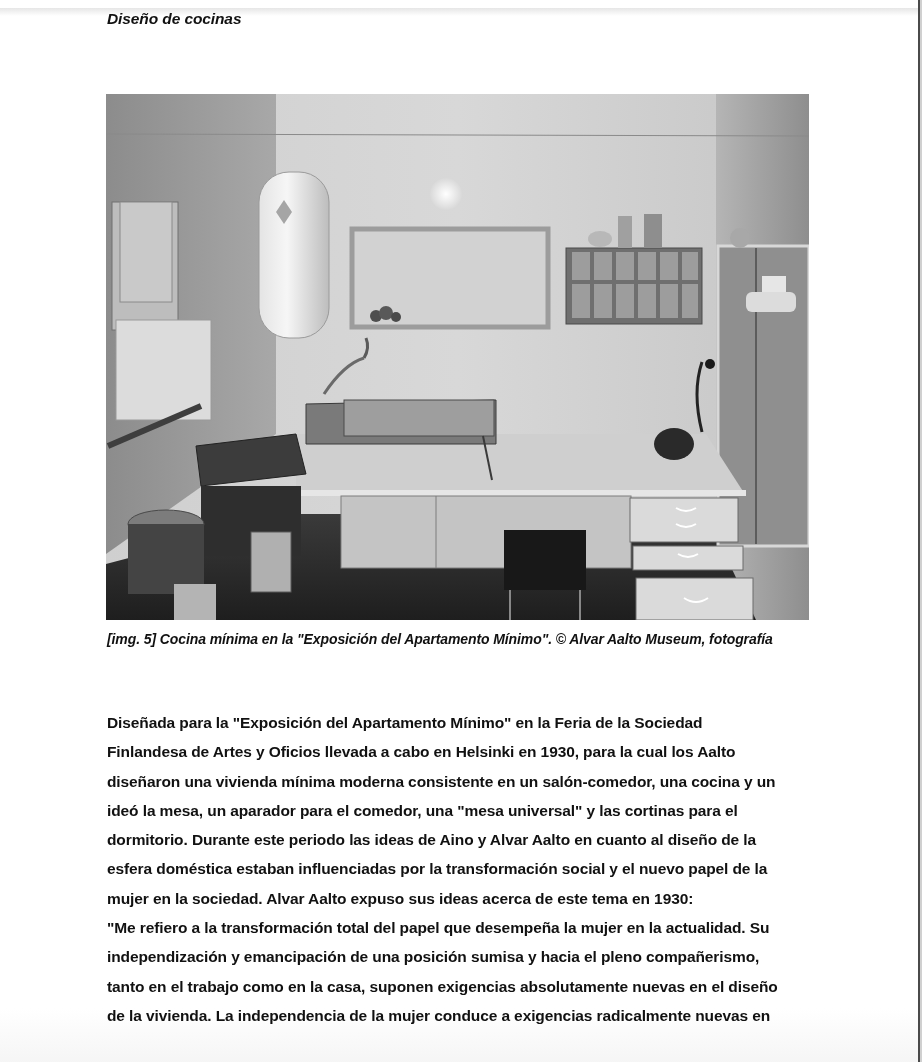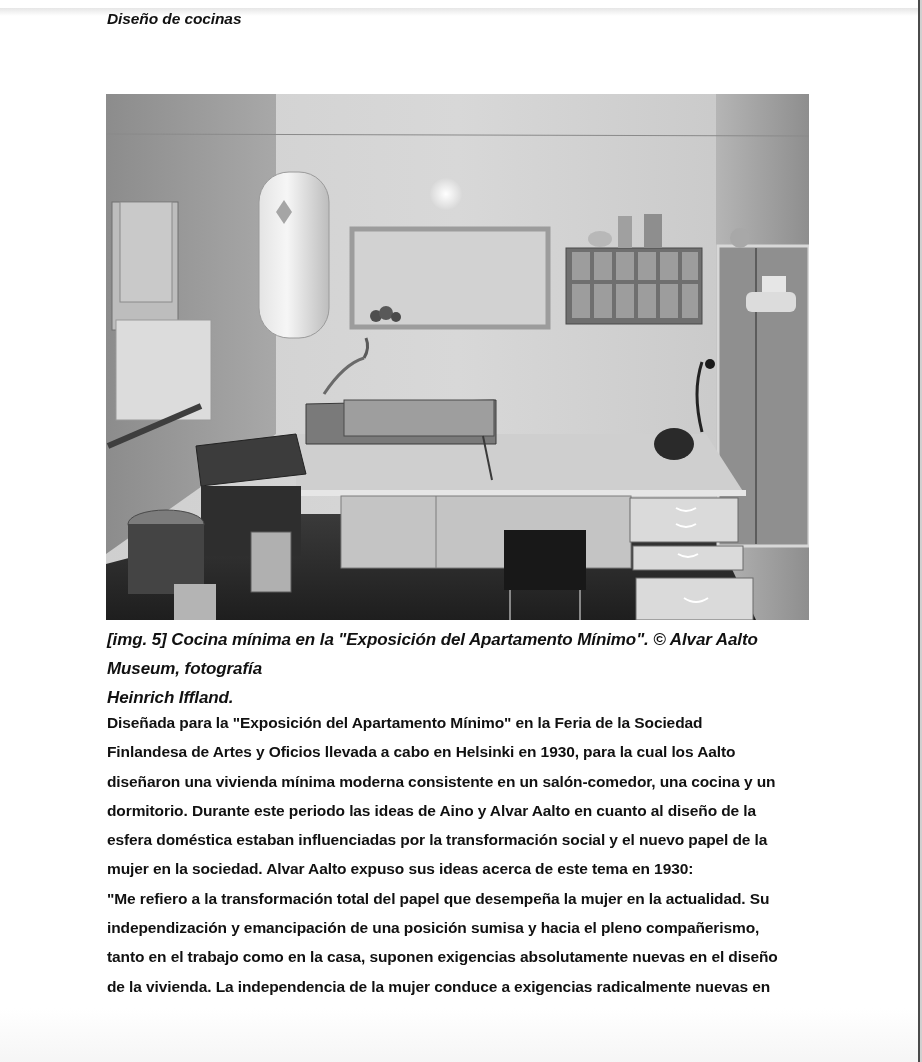--- a/index.html
+++ b/index.html
@@ -51,21 +51,21 @@
   .photo {
     position: absolute;
     left: 106px; top: 86px;
     width: 703px; height: 526px;
     overflow: hidden;
     background: #9a9a9a;
   }
   .caption {
     top: 617px;
     font-style: italic;
-    font-size: 17px;
+    font-size: 14px;
     line-height: 29px;
     letter-spacing: -0.1px;
   }
   .body-text {
     top: 700px;
     font-size: 15.5px;
     line-height: 29.3px;
     letter-spacing: -0.1px;
   }
   .body-text p { margin: 0; }
@@ -199,27 +199,27 @@
       <circle cx="604" cy="270" r="5" fill="#1a1a1a"></circle>
 
       <rect x="398" y="436" width="82" height="60" fill="#181818"></rect>
       <line x1="404" y1="496" x2="404" y2="526" stroke="#888" stroke-width="2"></line>
       <line x1="474" y1="496" x2="474" y2="526" stroke="#888" stroke-width="2"></line>
     </svg>
   </div>
 
   <div class="col caption">
     <div>[img. 5] Cocina mínima en la "Exposición del Apartamento Mínimo". © Alvar Aalto Museum, fotografía</div>
-    <div>Heinrich Iffland.</div>
   </div>
 
   <div class="col body-text">
     <p>Diseñada para la "Exposición del Apartamento Mínimo" en la Feria de la Sociedad</p>
     <p>Finlandesa de Artes y Oficios llevada a cabo en Helsinki en 1930, para la cual los Aalto</p>
     <p>diseñaron una vivienda mínima moderna consistente en un salón-comedor, una cocina y un</p>
+    <p>ideó la mesa, un aparador para el comedor, una "mesa universal" y las cortinas para el</p>
     <p>dormitorio. Durante este periodo las ideas de Aino y Alvar Aalto en cuanto al diseño de la</p>
     <p>esfera doméstica estaban influenciadas por la transformación social y el nuevo papel de la</p>
     <p>mujer en la sociedad. Alvar Aalto expuso sus ideas acerca de este tema en 1930:</p>
     <p>"Me refiero a la transformación total del papel que desempeña la mujer en la actualidad. Su</p>
     <p>independización y emancipación de una posición sumisa y hacia el pleno compañerismo,</p>
     <p>tanto en el trabajo como en la casa, suponen exigencias absolutamente nuevas en el diseño</p>
     <p>de la vivienda. La independencia de la mujer conduce a exigencias radicalmente nuevas en</p>
   </div>
 </div>
 

